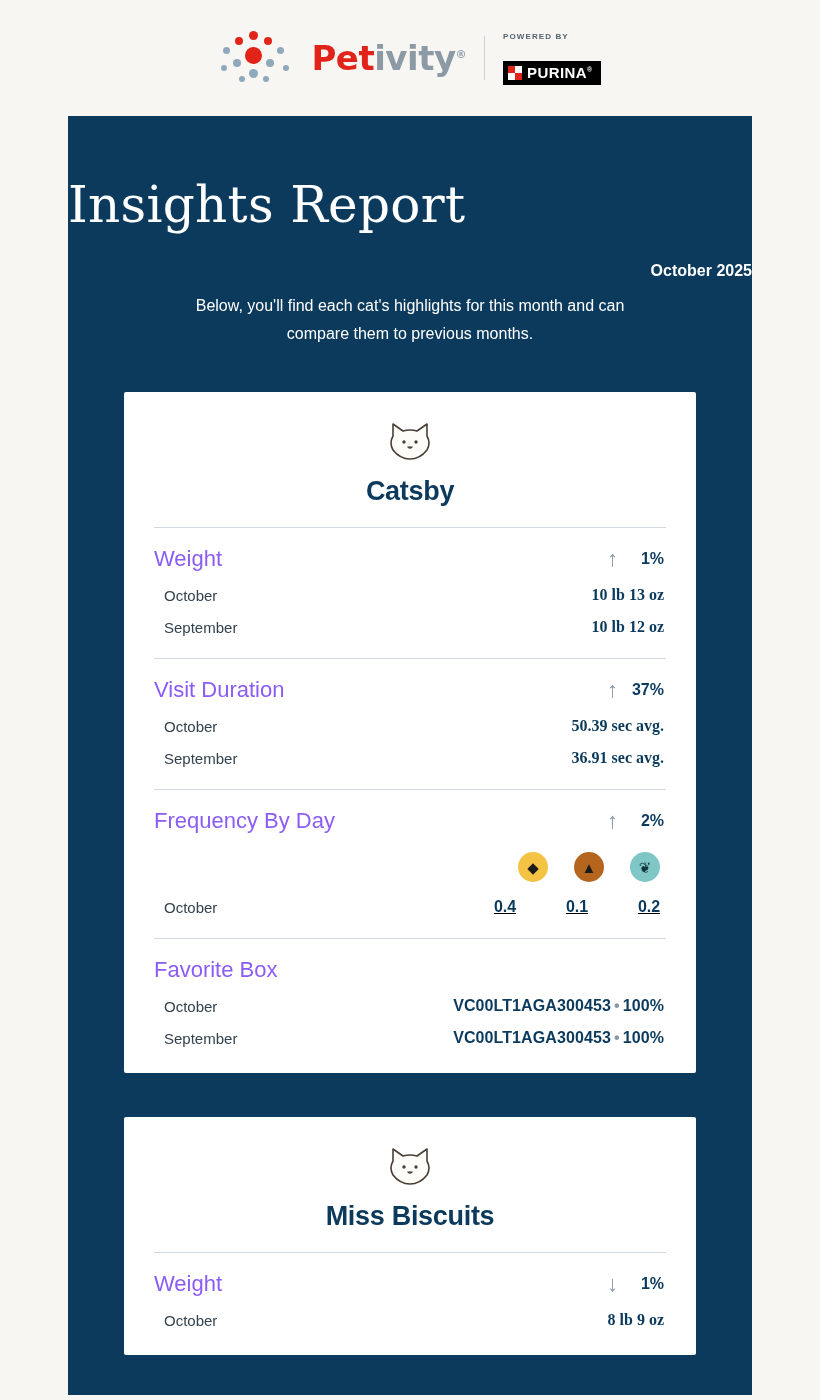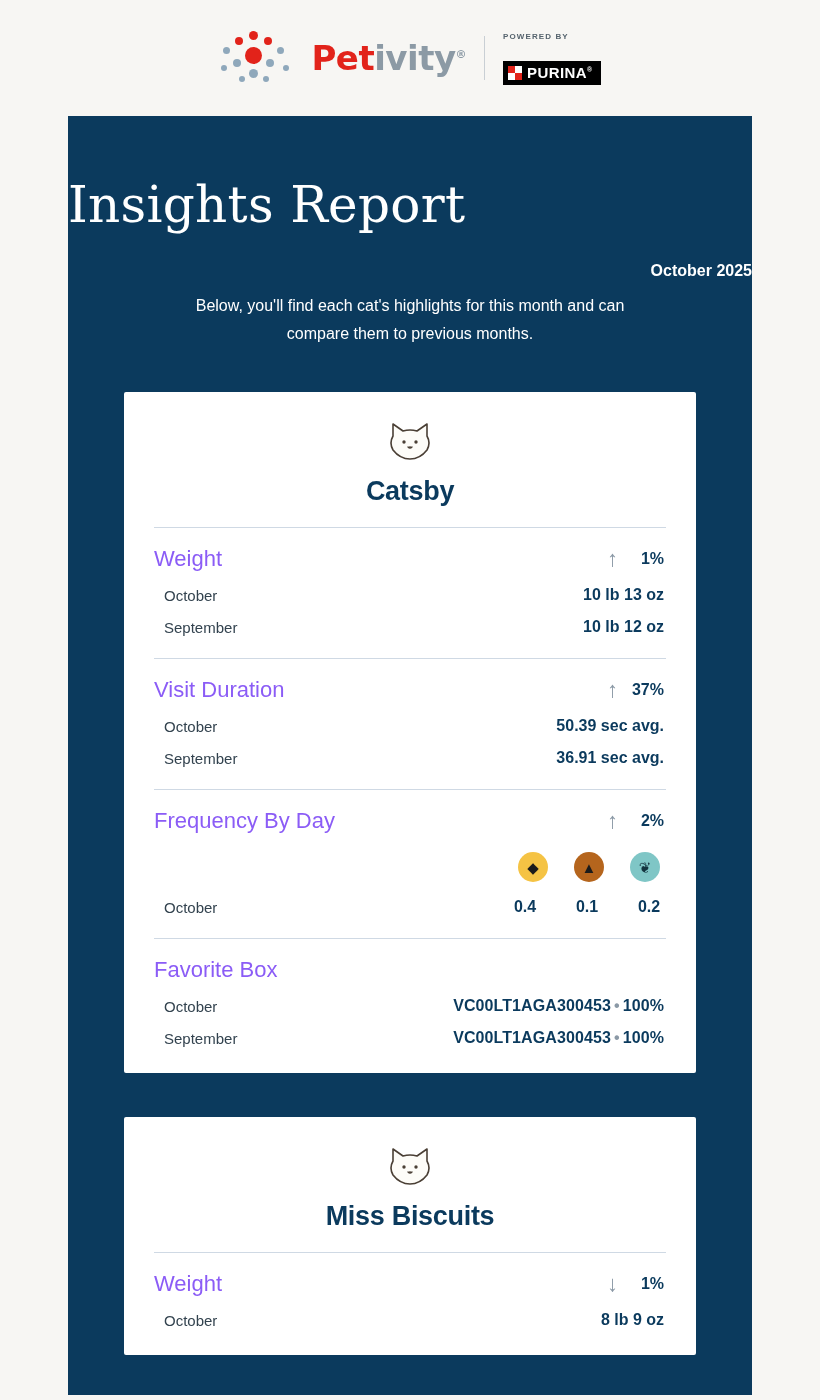--- a/index.html
+++ b/index.html
@@ -192,20 +192,21 @@
     padding: 14px 2px 0 10px;
   }
   .row-label {
     font-size: 15px;
     color: #33434f;
   }
   .row-value {
     font-size: 16px;
     font-weight: bold;
     color: #0b3a5d;
+    font-family: Liberation Serif, serif;
   }
   .section-sep {
     height: 1px;
     background: #cfd9e4;
     margin-top: 22px;
   }
 
   
   .freq-icons {
     display: flex;
@@ -224,21 +225,22 @@
     line-height: 1;
   }
   .freq-row {
     display: flex;
     align-items: center;
     justify-content: space-between;
     padding: 16px 2px 0 10px;
   }
   .freq-values {
     display: flex;
-    gap: 32px;
+    gap: 42px;
+    text-decoration: underline;
   }
   .freq-values span {
     width: 30px;
     text-align: center;
     font-size: 16px;
     font-weight: bold;
     color: #0b3a5d;
   }
   .fav-value {
     font-size: 16px;

